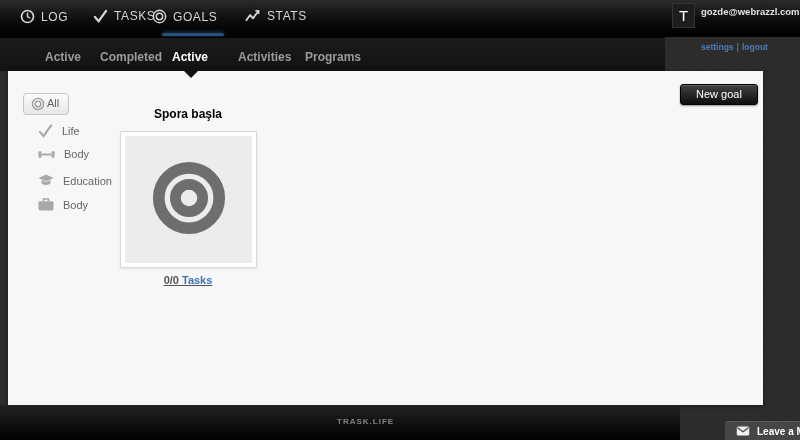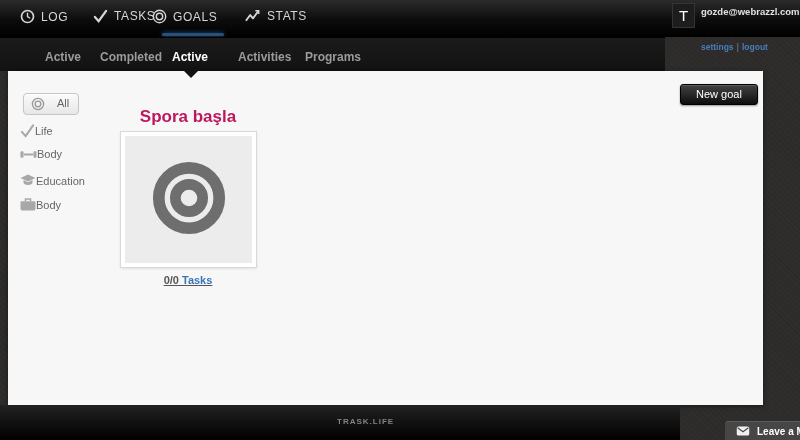--- a/index.html
+++ b/index.html
@@ -29,29 +29,29 @@
   
   .subnav { position:absolute; left:0; top:37px; width:665px; height:34px;
     background:linear-gradient(180deg,#1b1b1b,#121212); border-top:1px solid #000; }
   .tab { position:absolute; top:12px; font-size:12px; font-weight:bold; color:#9b9b9b; cursor:pointer; }
   .tab.active { color:#ffffff; }
   .tab-caret { position:absolute; left:184px; top:71px; width:0; height:0; z-index:3;
     border-left:7px solid transparent; border-right:7px solid transparent; border-top:7px solid #121212; }
   
   .panel { position:absolute; left:8px; top:71px; width:755px; height:334px;
     background:#f7f7f7; box-shadow:0 1px 5px rgba(0,0,0,0.45); }
-  .side-btn { position:absolute; left:15px; top:22px; display:inline-flex; align-items:flex-start; gap:12px;
+  .side-btn { position:absolute; left:15px; top:22px; display:inline-flex; align-items:flex-start; gap:2px;
     padding:3px 9px 3px 7px; font-size:11px; color:#666;
     background:linear-gradient(180deg,#fbfbfb,#e7e7e7); border:1px solid #c5c5c5; border-radius:4px;
     box-shadow:inset 0 1px 0 #fff; cursor:pointer; }
-  .side-item { position:absolute; left:12px; display:flex; align-items:center; gap:0;
+  .side-item { position:absolute; left:30px; display:flex; align-items:center; gap:9px;
     font-size:11px; color:#666; cursor:pointer; }
   .side-item svg, .side-btn svg { display:block; color:#9a9a9a; }
   .goal-title { position:absolute; left:113px; top:36px; width:134px; text-align:center;
-    font-size:17px; font-weight:bold; color:#be185d; cursor:pointer; text-decoration:none; display:block; }
+    font-size:12px; font-weight:bold; color:#000000; cursor:pointer; text-decoration:none; display:block; }
   .goal-card { position:absolute; left:113px; top:61px; width:135px; height:135px;
     background:#ececec; border:4px solid #ffffff; outline:1px solid #d9d9d9;
     box-shadow:0 1px 3px rgba(0,0,0,0.18); display:flex; align-items:center; justify-content:center;
     cursor:pointer; }
   .goal-tasks { position:absolute; left:113px; top:203px; width:134px; text-align:center;
     font-size:11px; font-weight:bold; color:#555;text-decoration:underline; }
   .goal-tasks .tasks-link { color:#3b74b5; cursor:pointer; }
   .new-goal-btn { position:absolute; left:672px; top:13px; padding:3px 15px 4px;
     font-size:11px; color:#fff; font-family:"Liberation Sans", sans-serif;
     background:linear-gradient(180deg,#424242,#0e0e0e); border:1px solid #000; border-radius:3px;

